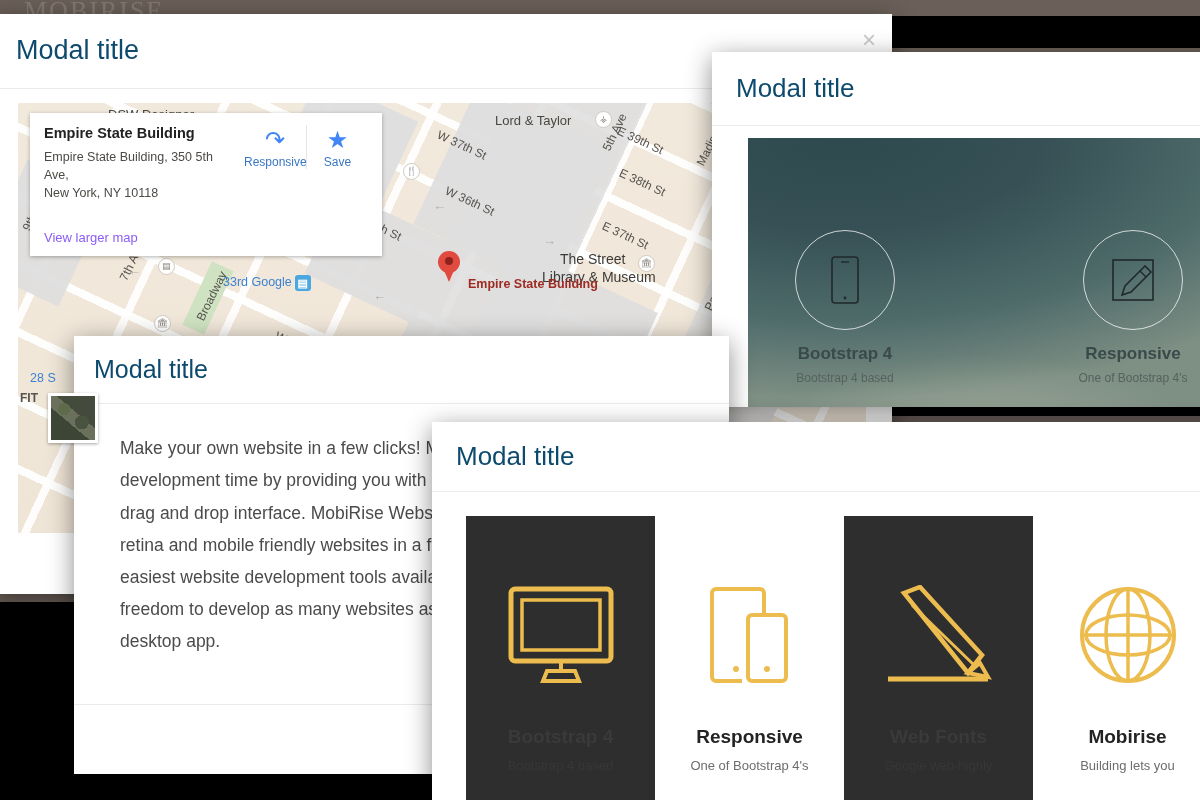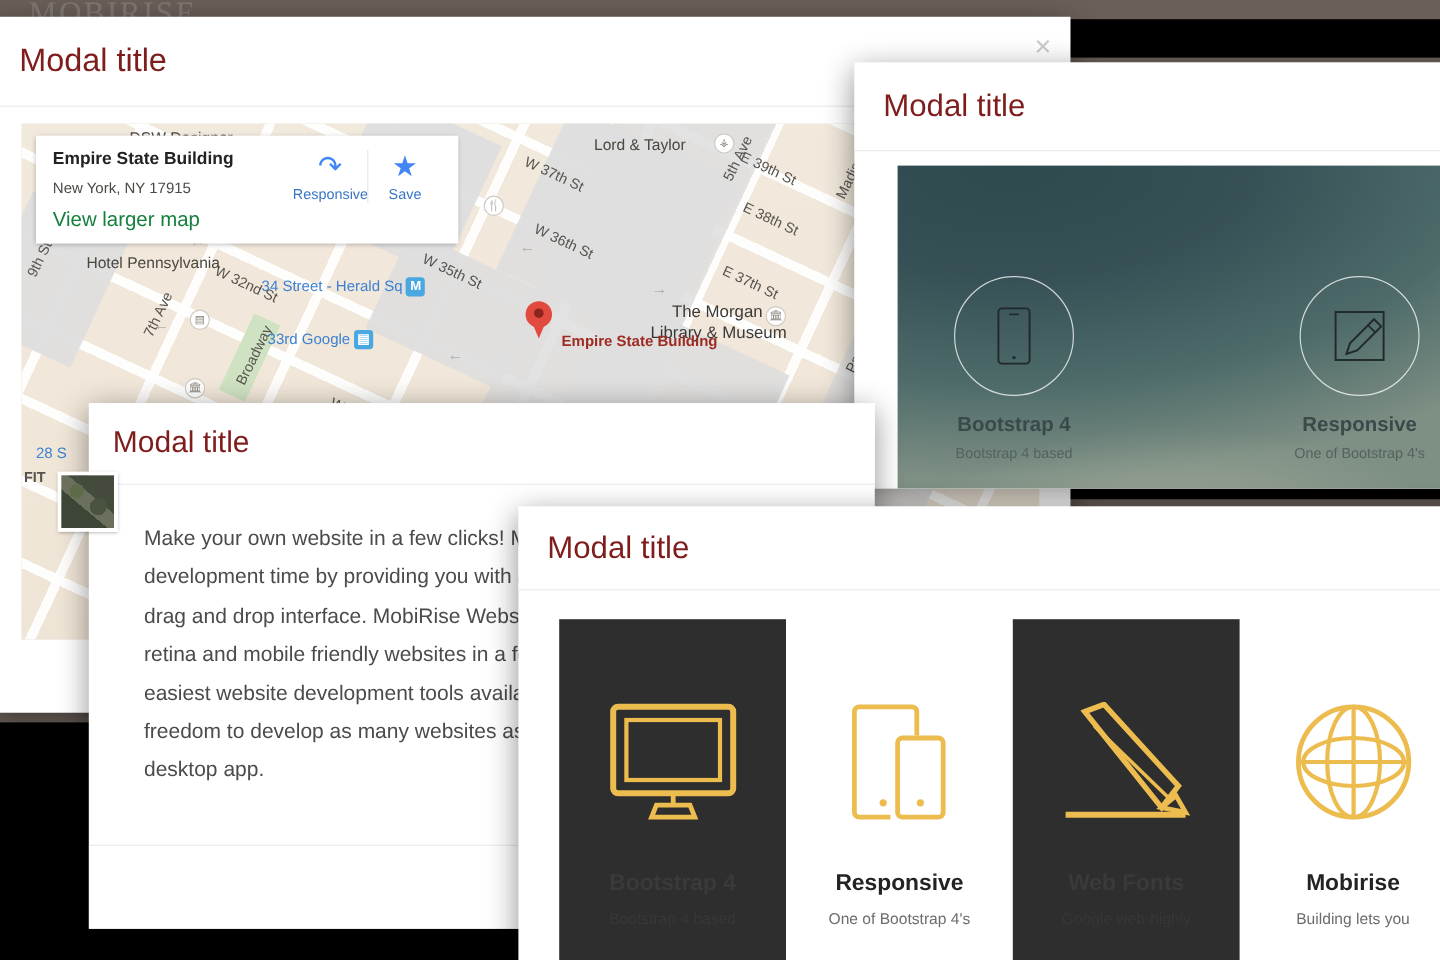--- a/index.html
+++ b/index.html
@@ -37,21 +37,21 @@
   .modal-header {
     position: relative;
     padding: 16px 18px 16px 22px;
     border-bottom: 1px solid #e9ecef;
     background: #fff;
   }
   .modal-title {
     margin: 0;
     font-size: 26px;
     font-weight: 400;
-    color: #7f1d1d;
+    color: #0c4a6e;
     line-height: 1.25;
     font-family: "Liberation Sans", sans-serif;
   }
   .modal-close {
     position: absolute; right: 16px; top: 14px;
     font-size: 24px; line-height: 1;
     color: #c9c9c9; cursor: pointer; font-weight: 400;
     background: none; border: none; padding: 0;
   }
   .modal-body { padding: 16px; background: #fff; }
@@ -129,21 +129,21 @@
   
   .map-card {
     position: absolute; left: 12px; top: 10px; width: 352px;
     background: #fff; box-shadow: 0 1px 4px rgba(0,0,0,.3);
     padding: 12px 14px 10px 14px; z-index: 4;
   }
   .map-card-row { display: flex; align-items: flex-start; }
   .map-card-left { flex: 1; padding-right: 8px; }
   .map-card-title { font-size: 14.5px; font-weight: 700; color: #222; margin-bottom: 7px; }
   .map-card-addr { font-size: 12.5px; color: #4c4a46; line-height: 1.45; }
-  .map-card-link { font-size: 17px; color: #15803d; margin-top: 4px; display: inline-block; cursor: pointer; }
+  .map-card-link { font-size: 13px; color: #8b5cf6; margin-top: 28px; display: inline-block; cursor: pointer; }
   .map-card-actions { display: flex; }
   .map-act { width: 62px; text-align: center; color: #3a76c4; font-size: 12px; }
   .map-act + .map-act { border-left: 1px solid #e6e6e6; }
   .map-act-ico { display: block; height: 30px; font-size: 24px; line-height: 30px; color: #4285f4; }
   .map-thumb {
     position: absolute; left: 30px; top: 290px; width: 50px; height: 50px;
     border: 3px solid #fff; box-shadow: 0 1px 3px rgba(0,0,0,.35); z-index: 3;
     background:
       radial-gradient(circle at 30% 30%, #5d6b4a 0 6px, transparent 6px),
       radial-gradient(circle at 70% 60%, #4a5240 0 7px, transparent 7px),
@@ -267,21 +267,21 @@
         <div class="map-label rot-n" style="left:588px;top:40px;">5th Ave</div>
         <div class="map-label rot" style="left:600px;top:20px;">E 39th St</div>
         <div class="map-label rot" style="left:602px;top:62px;">E 38th St</div>
         <div class="map-label rot" style="left:585px;top:115px;">E 37th St</div>
         <div class="map-label rot" style="left:466px;top:282px;">E 34th St</div>
         <div class="map-label rot-n" style="left:682px;top:55px;">Madison Ave</div>
         <div class="map-label rot-n" style="left:690px;top:200px;">Park Ave</div>
         <div class="map-label rot-n" style="left:182px;top:210px;">Broadway</div>
         <div class="map-label rot" style="left:218px;top:252px;">Muhammad Ali Way</div>
         <div class="map-label poi" style="left:54px;top:108px;">Hotel Pennsylvania</div>
-        <div class="map-label big" style="left:542px;top:148px;">The Morgan</div>
+        <div class="map-label big" style="left:542px;top:148px;">The Street</div>
         <div class="map-label big" style="left:524px;top:166px;">Library &amp; Museum</div>
         <div class="poi-dot" style="left:620px;top:152px;">🏛</div>
         <div class="map-label rot-n" style="left:8px;top:120px;">9th St</div>
         <div class="map-label" style="left:2px;top:288px;font-weight:700;">FIT</div>
         <div class="poi-dot" style="left:30px;top:298px;">🏛</div>
         <div class="poi-dot" style="left:140px;top:155px;">▤</div>
         <div class="poi-dot" style="left:136px;top:212px;">🏛</div>
         <div class="poi-dot" style="left:385px;top:60px;">🍴</div>
         <div class="map-transit" style="left:12px;top:268px;">28 S</div>
 
@@ -298,21 +298,22 @@
             </div>
           <div class="map-pin-label">Empire State Building</div>
         </div>
 
         <div class="map-thumb"></div>
 
         <div class="map-card">
           <div class="map-card-row">
             <div class="map-card-left">
               <div class="map-card-title">Empire State Building</div>
-              <div class="map-card-addr">New York, NY 17915</div>
+              <div class="map-card-addr">Empire State Building, 350 5th Ave,</div>
+              <div class="map-card-addr">New York, NY 10118</div>
             </div>
             <div class="map-card-actions">
               <div class="map-act">
                 <span class="map-act-ico">↷</span>
                 <span>Responsive</span>
               </div>
               <div class="map-act">
                 <span class="map-act-ico">★</span>
                 <span>Save</span>
               </div>

